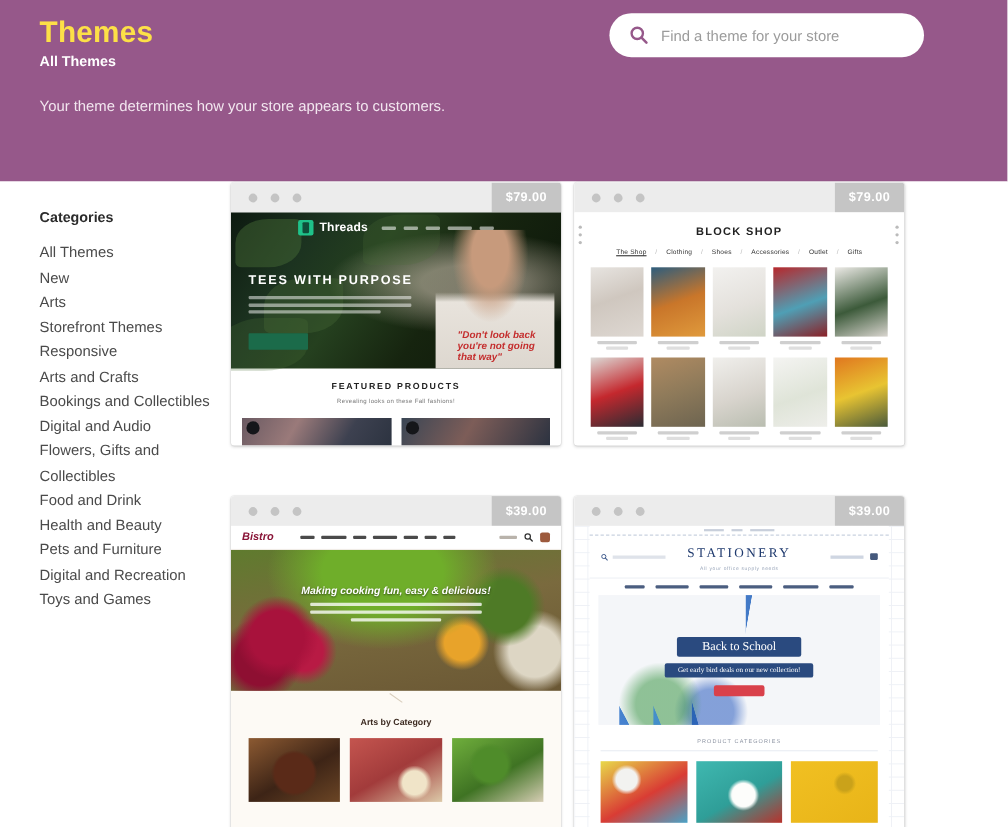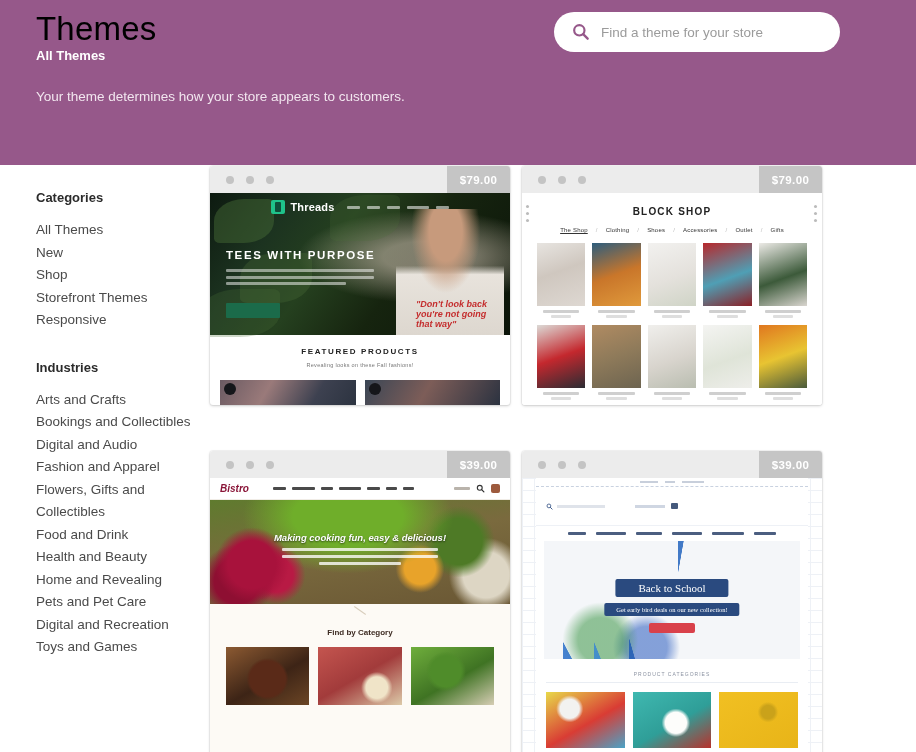--- a/index.html
+++ b/index.html
@@ -11,21 +11,21 @@
   }
 
   
   .masthead {
     position: relative;
     width: 916px; height: 165px;
     background: #96588a;
   }
   .masthead-title {
     position: absolute; left: 36px; top: 9px;
-    font-size: 33px; font-weight: 400; color: #000000;
+    font-size: 27px; font-weight: 700; color: #fde047;
     letter-spacing: .2px; line-height: 40px;
   }
   .masthead-subtitle {
     position: absolute; left: 36px; top: 48px;
     font-size: 13px; font-weight: bold; color: #ffffff;
   }
   .masthead-desc {
     position: absolute; left: 36px; top: 89px;
     font-size: 13.5px; color: #f2e6ef; font-weight: 400;
   }
@@ -206,21 +206,21 @@
     height: 22px; background: #fff; display: flex; align-items: center;
     padding: 0 10px; border-bottom: 1px solid #f0ece6;
   }
   .bi-logo { font-size: 10px; font-weight: bold; color: #8a1538; font-style: italic; }
   .bi-links { display: flex; gap: 6px; margin-left: 24px; }
   .bi-links i { display: block; height: 3px; width: 16px; background: #4a4a4a; border-radius: 1px; }
   .bi-right { margin-left: auto; display: flex; align-items: center; gap: 6px; }
   .bi-right i { display: block; height: 3px; width: 16px; background: #b9b3ab; border-radius: 1px; }
   .bi-cartdot { width: 9px; height: 9px; border-radius: 2px; background: #9d5a3d; }
   .bi-hero {
-    position: relative; height: 104px;
+    position: relative; height: 128px;
     background:
       radial-gradient(circle at 14% 62%, #a8123c 0 9%, rgba(0,0,0,0) 14%),
       radial-gradient(circle at 9% 78%, #8e0f32 0 8%, rgba(0,0,0,0) 13%),
       radial-gradient(circle at 22% 72%, #b81a44 0 7%, rgba(0,0,0,0) 12%),
       radial-gradient(ellipse at 46% 16%, #6fae2a 0 24%, rgba(0,0,0,0) 46%),
       radial-gradient(circle at 70% 66%, #e8a32a 0 7%, rgba(0,0,0,0) 11%),
       radial-gradient(circle at 83% 40%, #4e7a26 0 9%, rgba(0,0,0,0) 14%),
       radial-gradient(circle at 92% 72%, #ddd6c4 0 8%, rgba(0,0,0,0) 13%),
       linear-gradient(170deg,#5f7b2e 0%,#7a6a3e 45%,#6a5734 100%);
   }
@@ -322,36 +322,33 @@
   </div>
 </div>
 
 <div class="content">
 
   <div class="sidebar">
     <div class="side-heading first">Categories</div>
     <div class="side-list">
       <a class="side-link">All Themes</a>
       <a class="side-link">New</a>
-      <a class="side-link">Shop</a>
+      <a class="side-link">Arts</a>
       <a class="side-link">Storefront Themes</a>
       <a class="side-link">Responsive</a>
     </div>
 
-    <div class="side-heading">Industries</div>
     <div class="side-list">
       <a class="side-link">Arts and Crafts</a>
       <a class="side-link">Bookings and Collectibles</a>
       <a class="side-link">Digital and Audio</a>
-      <a class="side-link">Fashion and Apparel</a>
       <a class="side-link">Flowers, Gifts and Collectibles</a>
       <a class="side-link">Food and Drink</a>
       <a class="side-link">Health and Beauty</a>
-      <a class="side-link">Home and Revealing</a>
-      <a class="side-link">Pets and Pet Care</a>
+      <a class="side-link">Pets and Furniture</a>
       <a class="side-link">Digital and Recreation</a>
       <a class="side-link">Toys and Games</a>
     </div>
   </div>
 
   <div class="grid">
 
     <div class="theme-card card-a">
       <div class="chrome">
         <span class="dot"></span>
@@ -520,21 +517,21 @@
           <div class="bi-hero">
             <div class="bi-h1">Making cooking fun, easy &amp; delicious!</div>
             <div class="bi-p">
               <i style="width:100%"></i>
                 <i style="width:100%"></i>
                 <i style="width:52%"></i>
             </div>
           </div>
           <div class="bi-shop">
             <span class="bi-x"></span>
-            <span>Find by Category</span>
+            <span>Arts by Category</span>
           </div>
           <div class="bi-cats">
             <div class="bi-cat" style="background:radial-gradient(circle at 50% 55%,#5a2a18 0 34%,rgba(0,0,0,0) 40%),linear-gradient(150deg,#8c5a32 0%,#3d2416 55%,#6b4525 100%)"></div>
             <div class="bi-cat" style="background:radial-gradient(circle at 70% 70%,#f0e4c8 0 15%,rgba(0,0,0,0) 22%),linear-gradient(150deg,#c4554f 0%,#a23b3b 50%,#dcc9a8 100%)"></div>
             <div class="bi-cat" style="background:radial-gradient(circle at 42% 42%,#4f8c2a 0 26%,rgba(0,0,0,0) 34%),linear-gradient(150deg,#6fae3c 0%,#3f7323 55%,#d6cdb4 100%)"></div>
           </div>
         </div>
 
       </div>
     </div>
@@ -555,20 +552,24 @@
                 <i style="width:22px"></i>
               </div>
             <div class="st-head">
               <span class="st-search">
                 <svg width="7" height="7" viewBox="0 0 24 24">
                   <circle cx="10" cy="10" r="6.5" fill="none" stroke="#3f5b8c" stroke-width="3"></circle>
                   <line x1="15" y1="15" x2="21" y2="21" stroke="#3f5b8c" stroke-width="3.4" stroke-linecap="round"></line>
                 </svg>
                 <i></i>
               </span>
+              <span class="st-brand">
+                <span class="st-brand-t">STATIONERY</span>
+                <span class="st-brand-s" style="display:block">All your office supply needs</span>
+              </span>
               <span class="st-cartcol">
                 <i></i>
                   <b></b>
               </span>
             </div>
             <div class="st-nav">
               <i style="width:18px"></i>
                 <i style="width:30px"></i>
                 <i style="width:26px"></i>
                 <i style="width:30px"></i>

